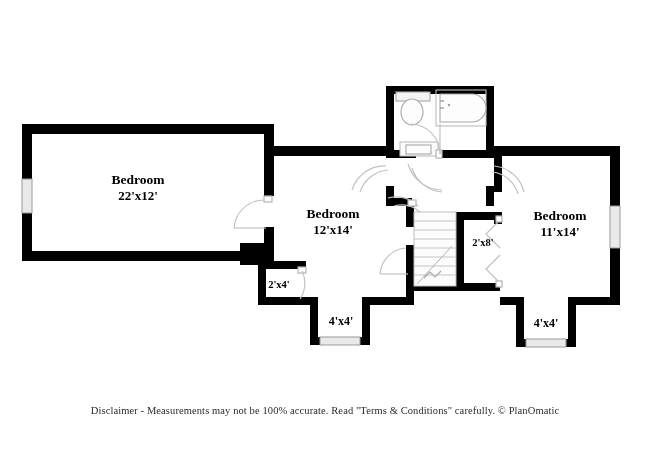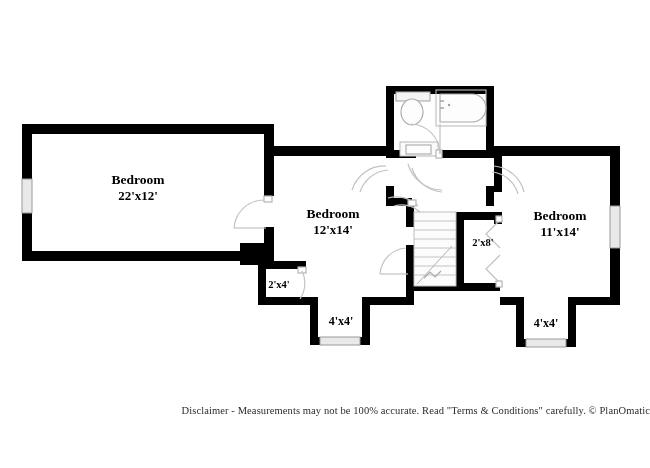--- a/index.html
+++ b/index.html
@@ -19,21 +19,21 @@
     dominant-baseline:middle;
   }
   .room-name{font-size:13.5px;}
   .room-dims{font-size:13px;}
   .closet-label{font-size:10.5px;font-weight:bold;fill:#000;text-anchor:middle;font-family:"Liberation Serif",serif;}
   .disclaimer{
     position:absolute;
     left:0;
     top:405px;
     width:650px;
-    text-align:right;
+    text-align:center;
     font-family:"Liberation Serif", serif;
     font-size:10.5px;
     color:#2b2b2b;
     letter-spacing:.1px;
   }
 </style>
 </head>
 <body>
 
 <svg id="plan" viewBox="0 0 650 468">

